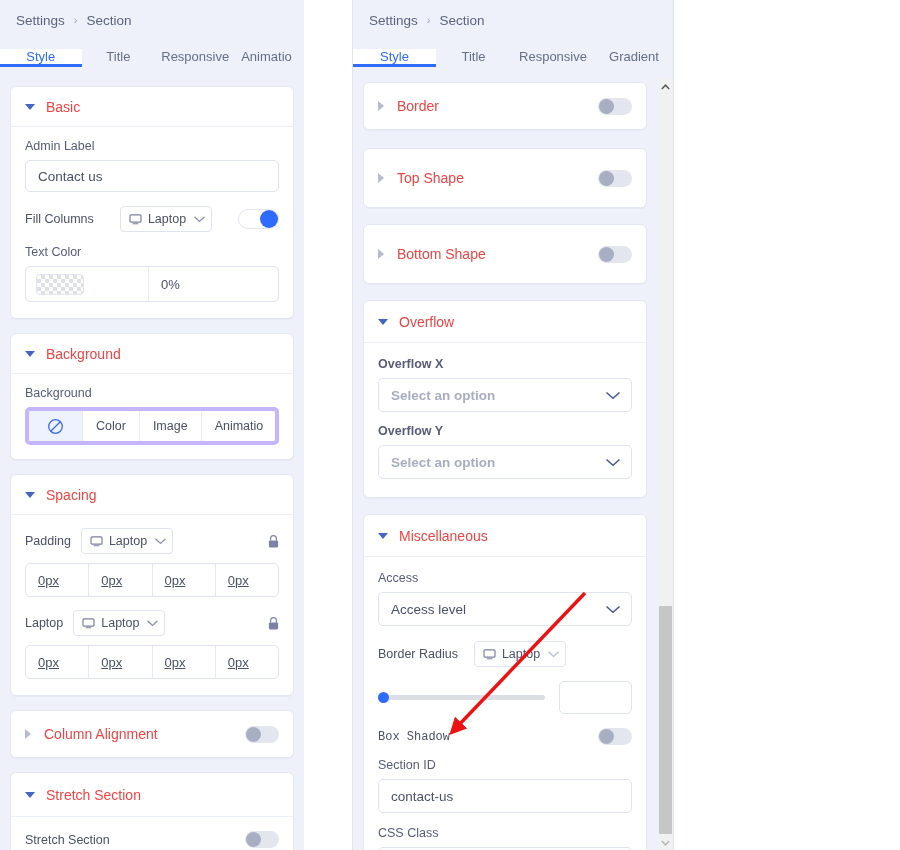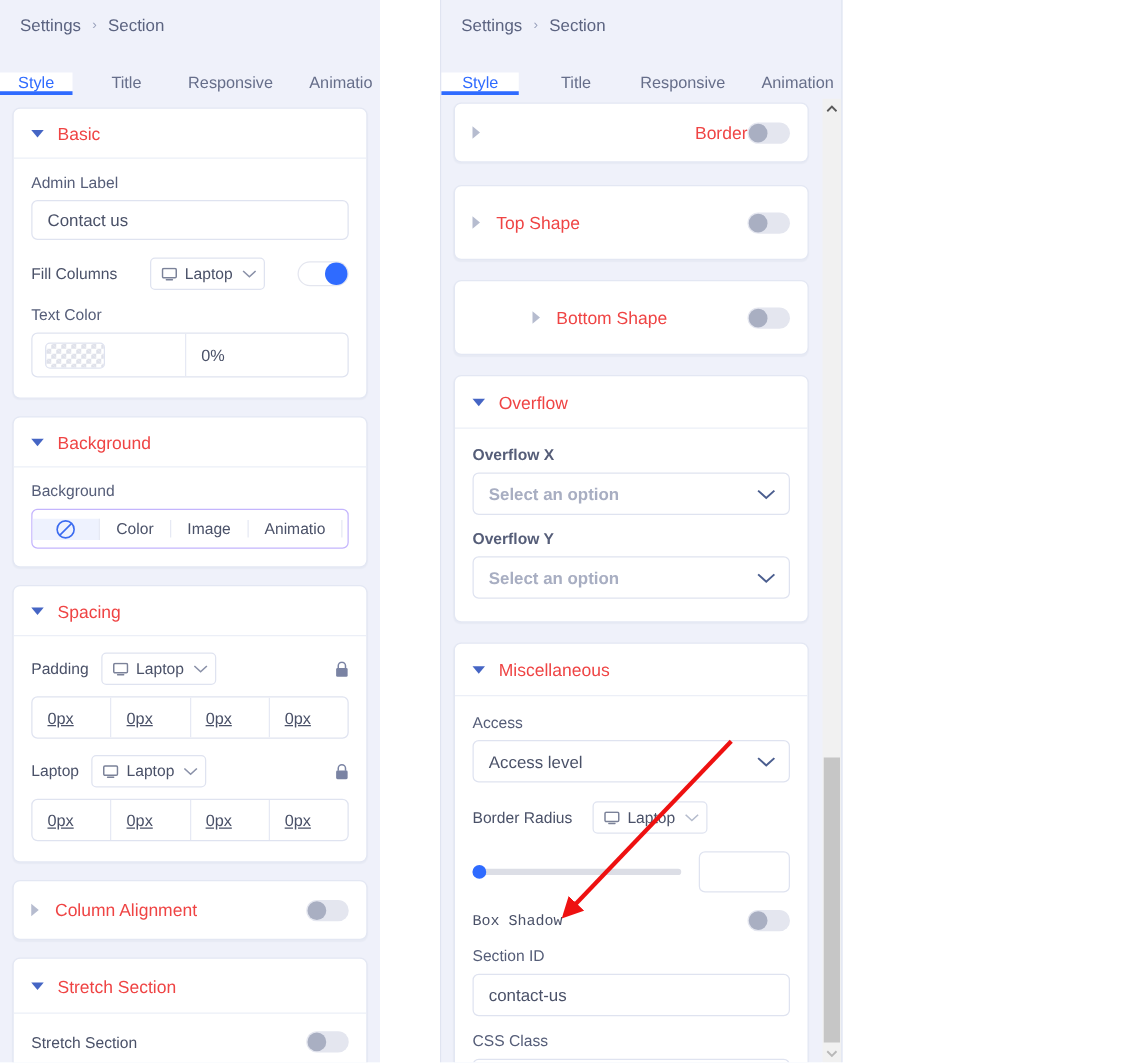--- a/index.html
+++ b/index.html
@@ -37,23 +37,22 @@
   }
   .bc-sep {
     margin: 0 9px;
     color: #9aa2bd;
     font-size: 11px;
   }
   .panel-tabs {
     height: 33px;
     background: #eff1fa;
     display: flex;
-    align-items: flex-end;
+    align-items: center;
     position: relative;
-    gap: 17px;
   }
   .tab {
     display: flex;
     align-items: center;
     justify-content: center;
     font-size: 13px;
     color: #666e8a;
     padding: 0 6px;
     box-sizing: border-box;
     position: relative;
@@ -232,25 +231,24 @@
     box-sizing: border-box;
     font-size: 13px;
     color: #4a5168;
     border-right: 1px solid #e6e9f4;
   }
   .quad > div:last-child { border-right: none; }
 
   
   .segmented {
     display: flex;
-    border: 1px solid #c4b5fd;
+    border: 4px solid #c4b5fd;
     border-radius: 5px;
     overflow: hidden;
     height: 30px;
-    align-items: center;
   }
   .segmented > div {
     display: flex;
     align-items: center;
     justify-content: center;
     border-right: 1px solid #e6e9f4;
     font-size: 12.5px;
     color: #4a5168;
     padding: 0 13px;
     box-sizing: border-box;
@@ -542,48 +540,48 @@
     <div class="tab active" style="width:83px;">
       <span>Style</span>
     </div>
     <div class="tab" style="width:75px;">
       <span>Title</span>
     </div>
     <div class="tab" style="width:84px;">
       <span>Responsive</span>
     </div>
     <div class="tab" style="width:78px;">
-      <span>Animation</span>
+      <span>Gradient</span>
     </div>
   </div>
 
   <div class="panel-body" style="top:76px; bottom:0; right:16px; left:0; overflow:hidden;">
 
     <div class="card" style="margin-top:6px;">
-      <div class="card-head" style="height:46px;text-align:right;">
+      <div class="card-head" style="height:46px;">
         <span class="caret right"></span>
         <span class="card-title" style="margin-left:13px;">Border</span>
         <div class="toggle">
           <span class="knob"></span>
         </div>
       </div>
     </div>
 
     <div class="card" style="margin-top:18px;">
       <div class="card-head" style="height:58px;">
         <span class="caret right"></span>
         <span class="card-title" style="margin-left:13px;">Top Shape</span>
         <div class="toggle">
           <span class="knob"></span>
         </div>
       </div>
     </div>
 
     <div class="card" style="margin-top:16px;">
-      <div class="card-head" style="height:58px;margin-left:48px;">
+      <div class="card-head" style="height:58px;">
         <span class="caret right"></span>
         <span class="card-title" style="margin-left:13px;">Bottom Shape</span>
         <div class="toggle">
           <span class="knob"></span>
         </div>
       </div>
     </div>
 
     <div class="card" style="margin-top:16px;">
       <div class="card-head bordered" style="height:42px;">

